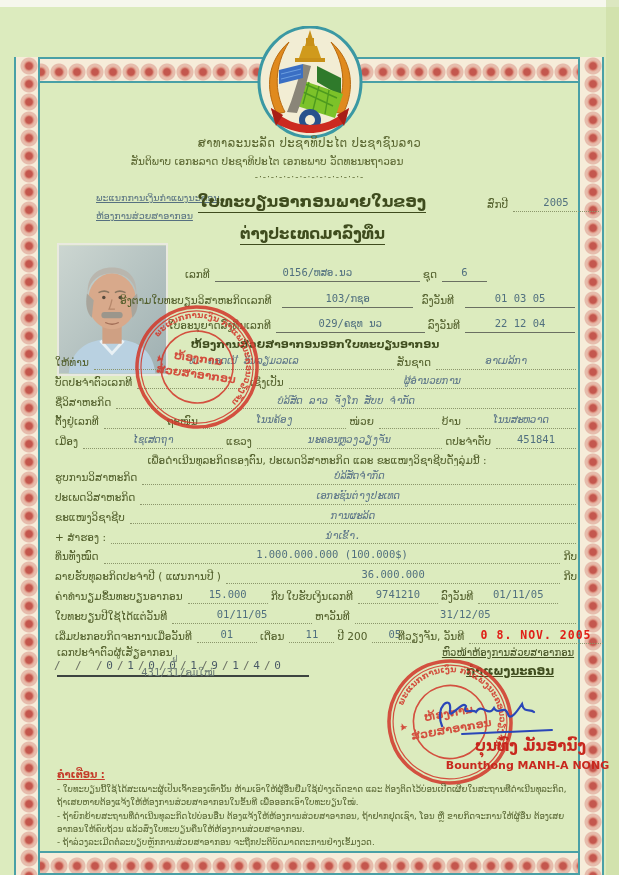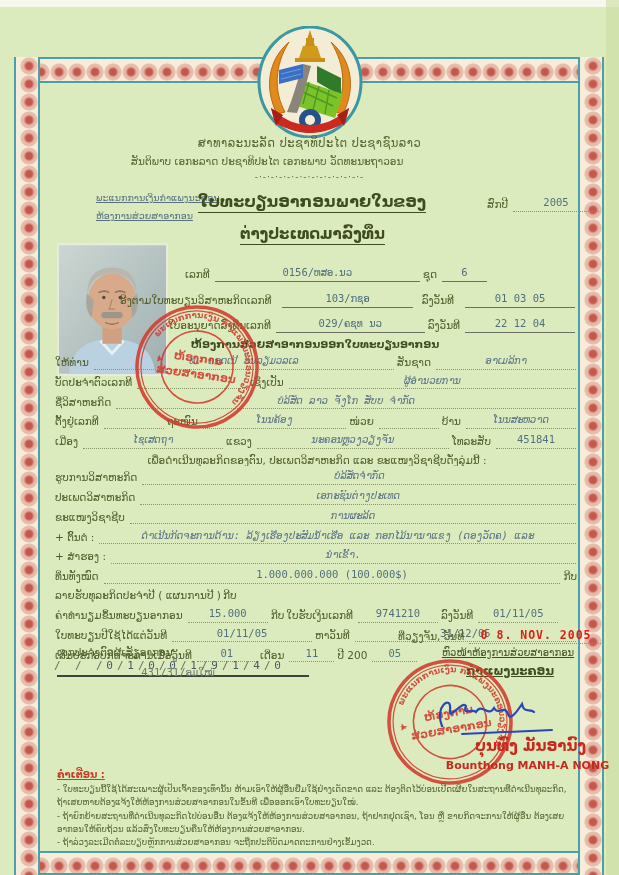--- a/index.html
+++ b/index.html
@@ -242,59 +242,56 @@
       <span class="fill w60"><span class="val hand"></span></span>
       <span class="lbl">ບ້ານ</span>
       <span class="fill w110"><span class="val hand">ໂນນສະຫວາດ</span></span>
     </div>
 
     <div class="row">
       <span class="lbl">ເມືອງ</span>
       <span class="fill w140"><span class="val hand">ໄຊເສດຖາ</span></span>
       <span class="lbl">ແຂວງ</span>
       <span class="fill"><span class="val hand">ນະຄອນຫຼວງວຽງຈັນ</span></span>
-      <span class="lbl">ໂທລະສັບ</span>
+      <span class="lbl">ດປະຈຳຕັບ</span>
       <span class="fill w80"><span class="val">451841</span></span>
     </div>
 
     <div class="center-row">ເພື່ອດຳເນີນທຸລະກິດຂອງຕົນ, ປະເພດວິສາຫະກິດ ແລະ ຂະແໜງວິຊາຊີບດັ່ງລຸ່ມນີ້ :</div>
 
     <div class="row">
       <span class="lbl">ຮູບການວິສາຫະກິດ</span>
       <span class="fill"><span class="val hand">ບໍລິສັດຈຳກັດ</span></span>
     </div>
 
     <div class="row">
       <span class="lbl">ປະເພດວິສາຫະກິດ</span>
       <span class="fill"><span class="val hand">ເອກະຊົນຕ່າງປະເທດ</span></span>
     </div>
 
     <div class="row">
       <span class="lbl">ຂະແໜງວິຊາຊີບ</span>
       <span class="fill"><span class="val hand">ການຜະລິດ</span></span>
     </div>
 
-    <div class="row">
-      <span class="lbl">+ ຕົ້ນຕໍ :</span>
-      <span class="fill"><span class="val hand">ດຳເນີນກິດຈະການດ້ານ: ລ້ຽງເຮືອງປະສົມນ້ຳເຮືອ ແລະ ກອກໄມ້ນານາແຂງ (ດອງວັດຄ) ແລະ</span></span>
-    </div>
 
     <div class="row">
       <span class="lbl">+ ສຳຮອງ :</span>
       <span class="fill"><span class="val hand">ນຳເຂົ້າ.</span></span>
     </div>
 
     <div class="row">
       <span class="lbl">ທຶນທັງໝົດ</span>
       <span class="fill"><span class="val">1.000.000.000 (100.000$)</span></span>
       <span class="lbl">ກີບ</span>
     </div>
 
     <div class="row">
       <span class="lbl">ລາຍຮັບທຸລະກິດປະຈຳປີ ( ແຜນການປີ )</span>
+      <span class="fill"><span class="val">36.000.000</span></span>
       <span class="lbl">ກີບ</span>
     </div>
 
     <div class="row">
       <span class="lbl">ຄ່າທຳນຽມຂຶ້ນທະບຽນອາກອນ</span>
       <span class="fill w80"><span class="val">15.000</span></span>
       <span class="lbl">ກີບ</span>
       <span class="lbl">ໃບຮັບເງິນເລກທີ</span>
       <span class="fill w80"><span class="val">9741210</span></span>
       <span class="lbl">ລົງວັນທີ</span>

